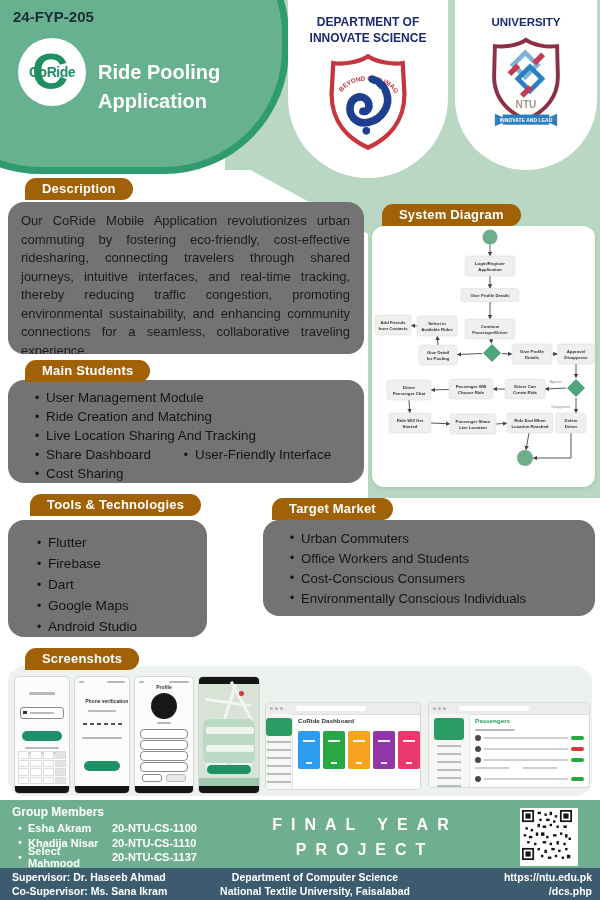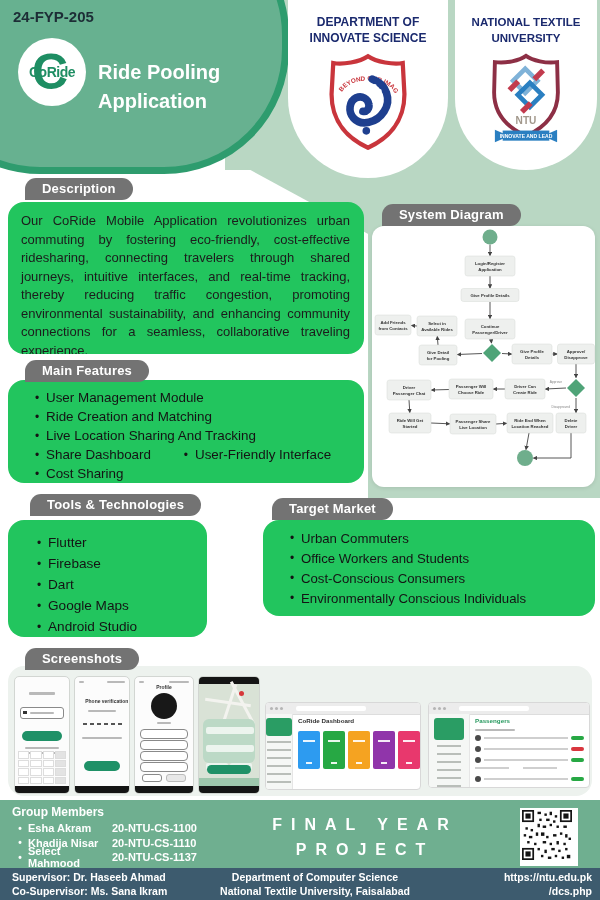--- a/index.html
+++ b/index.html
@@ -21,23 +21,23 @@
   .main-title{position:absolute;left:98px;top:58px;width:190px;color:#fff;font-size:20px;font-weight:bold;
               line-height:29px;z-index:4;}
   
   .badge{position:absolute;top:0;background:#fff;z-index:3;text-align:center;}
   .badge1{left:288px;width:160px;height:178px;border-radius:0 0 80px 80px;}
   .badge2{left:455px;width:142px;height:170px;border-radius:0 0 72px 72px;}
   .badge-title{margin-top:14px;font-size:12px;font-weight:bold;color:#1b2a6e;line-height:16px;}
   .badge2 .badge-title{font-size:11.5px;}
   .badge svg{display:block;margin:6px auto 0;}
   
-  .pill{position:absolute;background:#737373;color:#fff;font-weight:bold;font-size:13px;
+  .pill{position:absolute;background:#a16207;color:#fff;font-weight:bold;font-size:13px;
         padding:3px 17px 4px;border-radius:15px 15px 15px 0;z-index:5;letter-spacing:.2px;white-space:nowrap;}
-  .panel{position:absolute;background:#22c55e;border-radius:16px;z-index:2;overflow:hidden;}
+  .panel{position:absolute;background:#737373;border-radius:16px;z-index:2;overflow:hidden;}
   .desc-panel{left:8px;top:202px;width:356px;height:152px;}
   .desc-text{padding:10px 14px 0 13px;font-size:13px;line-height:18.5px;text-align:justify;color:#1c1c1c;}
   .feat-panel{left:8px;top:380px;width:356px;height:103px;}
   .feat-list{padding:8px 0 0 20px;}
   .f-row{display:flex;align-items:center;height:19px;font-size:13.4px;color:#141414;}
   .dot{width:18px;text-align:center;font-size:12px;color:#141414;}
   .inline-dot{margin-left:26px;}
   .tools-panel{left:8px;top:520px;width:199px;height:117px;}
   .tools-list{padding:12px 0 0 22px;}
   .t-row{display:flex;align-items:center;height:21px;font-size:13.6px;color:#141414;}
@@ -145,21 +145,20 @@
       </text>
       <path d="M55 32 C72 38 78 56 69 70 C60 84 42 88 33 78 C26 70 28 58 36 54 C43 51 50 55 51 62 C52 67 48 71 44 70" fill="none" stroke="#1e3f8f" stroke-width="9" stroke-linecap="round"></path>
       <circle cx="58" cy="40" r="2.2" fill="#ffffff"></circle>
       <circle cx="64" cy="46" r="2.2" fill="#ffffff"></circle>
       <circle cx="48" cy="93" r="4.5" fill="#1e3f8f"></circle>
     </svg>
   </div>
 
   <div class="badge badge2">
     <div class="badge-title">
-      <div>NATIONAL TEXTILE</div>
       <div>UNIVERSITY</div>
     </div>
     <svg width="78" height="98" viewBox="0 0 100 126">
       <path d="M50 5 C42 11 24 15 10 13 L9 52 C9 82 28 98 50 108 C72 98 91 82 91 52 L90 13 C76 15 58 11 50 5 Z" fill="#ffffff" stroke="#8d2f45" stroke-width="5"></path>
       <rect x="38" y="26" width="22" height="22" transform="rotate(45 49 37)" fill="none" stroke="#7fb2d8" stroke-width="6"></rect>
       <rect x="44" y="44" width="22" height="22" transform="rotate(45 55 55)" fill="none" stroke="#2a7fc1" stroke-width="6"></rect>
       <rect x="26" y="40" width="16" height="7" transform="rotate(-45 34 43)" fill="#c23b4e"></rect>
       <rect x="58" y="26" width="16" height="7" transform="rotate(-45 66 29)" fill="#c23b4e"></rect>
       <rect x="42" y="68" width="16" height="7" transform="rotate(-45 50 71)" fill="#c23b4e"></rect>
       <text x="50" y="93" text-anchor="middle" font-size="13" font-weight="bold" fill="#a2988c">NTU</text>
@@ -247,21 +246,21 @@
         <text x="158" y="201.6" text-anchor="middle" font-size="4.3" font-weight="bold" fill="#333">Location Reached</text>
         <rect x="184" y="187" width="30" height="20" rx="2.5" fill="#eef0ee" stroke="#d7dad7" stroke-width="0.5"></rect>
         <text x="199" y="196.2" text-anchor="middle" font-size="4.3" font-weight="bold" fill="#333">Delete</text>
         <text x="199" y="201.6" text-anchor="middle" font-size="4.3" font-weight="bold" fill="#333">Driver</text>
         <circle cx="153" cy="232" r="8" fill="#6fae8c"></circle>
         <text x="190" y="157" text-anchor="end" font-size="3.3" fill="#888">Approve</text>
         <text x="198" y="182" text-anchor="end" font-size="3.3" fill="#888">Disapproved</text>
       </svg>
   </div>
 
-  <div class="pill" style="left:25px;top:360px;">Main Features</div>
+  <div class="pill" style="left:25px;top:360px;">Main Students</div>
   <div class="panel feat-panel">
     <div class="feat-list">
         <div class="f-row">
           <span class="dot">•</span>
           <span>User Management Module</span>
         </div>
         <div class="f-row">
           <span class="dot">•</span>
           <span>Ride Creation and Matching</span>
         </div>

